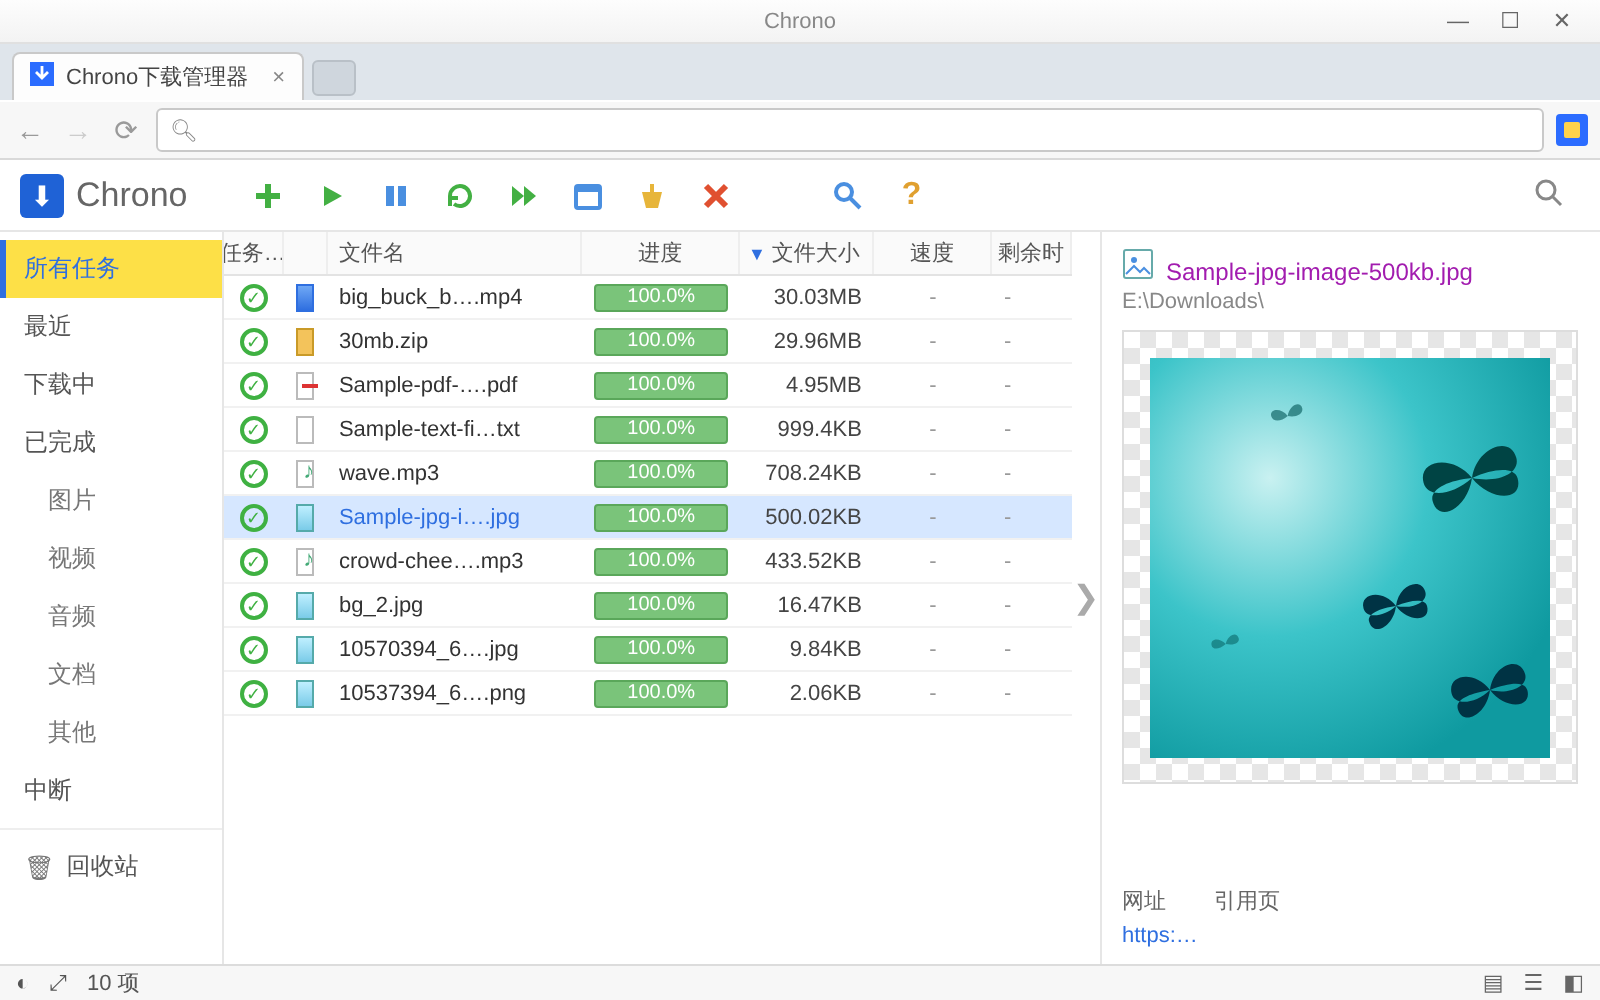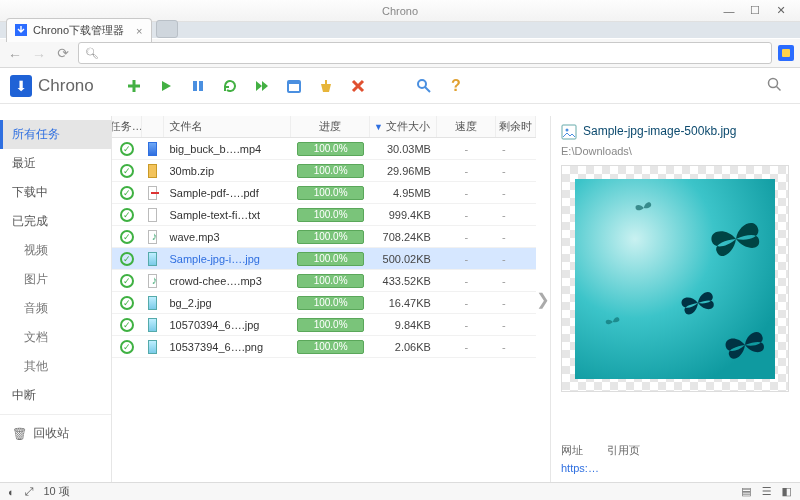--- a/index.html
+++ b/index.html
@@ -2,21 +2,21 @@
 <html><head>
 <meta charset="utf-8">
 <style>
   * { box-sizing: border-box; margin: 0; padding: 0; font-family: "Segoe UI", Arial, sans-serif; }
   body { width: 800px; height: 500px; overflow: hidden; background: #fff; font-size: 12px; color: #333; }
   
   .titlebar { height: 22px; background: linear-gradient(#fdfdfd,#f3f3f3); display:flex; align-items:center; justify-content:flex-end; padding:0 6px; font-size:11px; color:#666; border-bottom:1px solid #e0e0e0;}
   .titlebar .app-title { position:absolute; left:50%; transform:translateX(-50%); color:#888;}
   .titlebar .wbtn { width:26px; text-align:center; color:#666; cursor:default;}
   
-  .tabstrip { height: 16px; background:#dfe5eb; display:flex; align-items:center; padding-left:6px; }
+  .tabstrip { height: 28px; background:#dfe5eb; display:flex; align-items:flex-end; padding-left:6px; }
   .tab { background:#fdfdfd; border:1px solid #c9c9c9; border-bottom:none; border-radius:4px 4px 0 0; height:24px; display:flex; align-items:center; padding:0 8px; font-size:11px; color:#444; gap:6px; max-width:160px;}
   .tab svg { flex:none;}
   .tab .close { color:#888; margin-left:6px;}
   .newtab { width:22px; height:18px; margin-left:4px; margin-bottom:2px; background:#cfd6dd; border:1px solid #b9c0c7; border-radius:3px;}
   
   .urlrow { height:30px; background:#f7f7f7; border-top:1px solid #fff; border-bottom:1px solid #d9d9d9; display:flex; align-items:center; padding:0 6px; gap:6px;}
   .navbtn { color:#9a9a9a; font-size:14px; width:18px; text-align:center;}
   .urlbox { flex:1; height:22px; border:1px solid #c9c9c9; border-radius:3px; background:#fff; display:flex; align-items:center; padding:0 6px; color:#888; font-size:11px;}
   .extbadge { width:16px; height:16px; background:#2b6cff; border-radius:2px; position:relative;}
   .extbadge:after{content:"";position:absolute;left:4px;top:4px;width:8px;height:8px;background:#ffd24a;border-radius:1px;}
@@ -26,21 +26,21 @@
   .logo-badge{width:22px;height:22px;background:#1f62d6;border-radius:3px;display:flex;align-items:center;justify-content:center;color:#fff;font-size:14px;}
   .logo-text{font-size:17px;color:#666;}
   .tbtns{display:flex;align-items:center;gap:16px;margin-left:18px;}
   .ticon{width:16px;height:16px;display:flex;align-items:center;justify-content:center;}
   .spacer{flex:1;}
   .hdr-search{color:#888;font-size:14px;margin-right:8px;}
   
   .body { position:absolute; top:116px; bottom:18px; left:0; right:0; display:flex;}
   .sidebar { width:112px; border-right:1px solid #e6e6e6; background:#fff; padding-top:4px;}
   .side-item { padding:6px 12px; font-size:12px; color:#555; display:flex; align-items:center; gap:6px;white-space:nowrap;overflow:hidden;}
-  .side-item.active { color:#2f6fe0; border-left:3px solid #2f6fe0; padding-left:9px; background:#e5e5e5;}
+  .side-item.active { color:#2f6fe0; border-left:3px solid #2f6fe0; padding-left:9px; background:#fde047;}
   .side-item.sub { padding-left:24px; color:#777;}
   .side-sep{height:1px;background:#eee;margin:4px 0;}
   
   .main { flex:1; display:flex; flex-direction:column; min-width:0;}
   .thead { display:flex; height:22px; background:#fafafa; border-bottom:1px solid #e3e3e3; font-size:11px; color:#555;}
   .th { padding:0 6px; display:flex; align-items:center; border-right:1px solid #eee; justify-content:center; white-space:nowrap; overflow:hidden;}
   .c-stat{width:30px;} .c-icon{width:22px;} .c-name{width:130px;justify-content:flex-start;} .c-prog{width:80px;} .c-size{width:68px;justify-content:flex-end;} .c-speed{width:60px;justify-content:center;} .c-eta{flex:1;min-width:40px;}
   .sort-ind{color:#2f6fe0;margin-right:3px;font-size:9px;}
   .tbody{flex:1;overflow:hidden;}
   .row{display:flex;height:22px;align-items:center;border-bottom:1px solid #f1f1f1;font-size:11px;}
@@ -56,21 +56,21 @@
   .ficon.text{background:#fff;border-color:#bbb;}
   .ficon.audio{background:#fff;border-color:#bbb;position:relative;} .ficon.audio:after{content:"♪";position:absolute;left:3px;top:-1px;color:#4a7;}
   .ficon.image{background:linear-gradient(#bfefff,#7acbe8);border-color:#5aa;}
   .prog{width:68px;height:14px;background:#7ac47a;border:1px solid #5aa75a;border-radius:2px;color:#fff;font-size:10px;display:flex;align-items:center;justify-content:center;}
   .link{color:#2f6fe0;}
   .dash{color:#999;}
   
   .divider{width:14px;display:flex;align-items:center;justify-content:center;color:#aaa;font-size:16px;cursor:ew-resize;user-select:none;}
   
   .detail{width:250px;border-left:1px solid #e6e6e6;padding:8px 10px;display:flex;flex-direction:column;overflow:hidden;}
-  .detail-title{display:flex;align-items:flex-start;gap:6px;font-size:12px;color:#0c4a6e;}
+  .detail-title{display:flex;align-items:flex-end;gap:6px;font-size:12px;color:#a21caf;}
   .detail-path{font-size:11px;color:#888;margin:2px 0 8px 0;}
   .thumb{width:228px;height:228px;background-image:linear-gradient(45deg,#e6e6e6 25%,transparent 25%),linear-gradient(-45deg,#e6e6e6 25%,transparent 25%),linear-gradient(45deg,transparent 75%,#e6e6e6 75%),linear-gradient(-45deg,transparent 75%,#e6e6e6 75%);background-size:16px 16px;background-position:0 0,0 8px,8px -8px,-8px 0;border:1px solid #ddd;display:flex;align-items:center;justify-content:center;}
   .thumb-inner{width:200px;height:200px;background:radial-gradient(circle at 30% 30%,#c9f1f1,#3cc4c9 40%,#0f9aa0 80%);position:relative;overflow:hidden;}
   .bfly{position:absolute;transform:rotate(-15deg);}
   .bfly svg{display:block;}
   .meta{margin-top:10px;font-size:11px;display:grid;grid-template-columns:40px 1fr;row-gap:4px;column-gap:6px;}
   .meta .k{color:#666;margin-top:41px;}
   .meta .v{color:#2f6fe0;word-break:break-all;}
   .copy-ico{color:#888;margin-left:4px;}
   
@@ -187,24 +187,24 @@
     <div class="side-item">
         <span>最近</span>
       </div>
     <div class="side-item">
         <span>下载中</span>
       </div>
     <div class="side-item">
         <span>已完成</span>
       </div>
     <div class="side-item sub">
+        <span>图片</span>
+      </div>
+    <div class="side-item sub">
         <span>视频</span>
-      </div>
-    <div class="side-item sub">
-        <span>图片</span>
       </div>
     <div class="side-item sub">
         <span>音频</span>
       </div>
     <div class="side-item sub">
         <span>文档</span>
       </div>
     <div class="side-item sub">
         <span>其他</span>
       </div>

